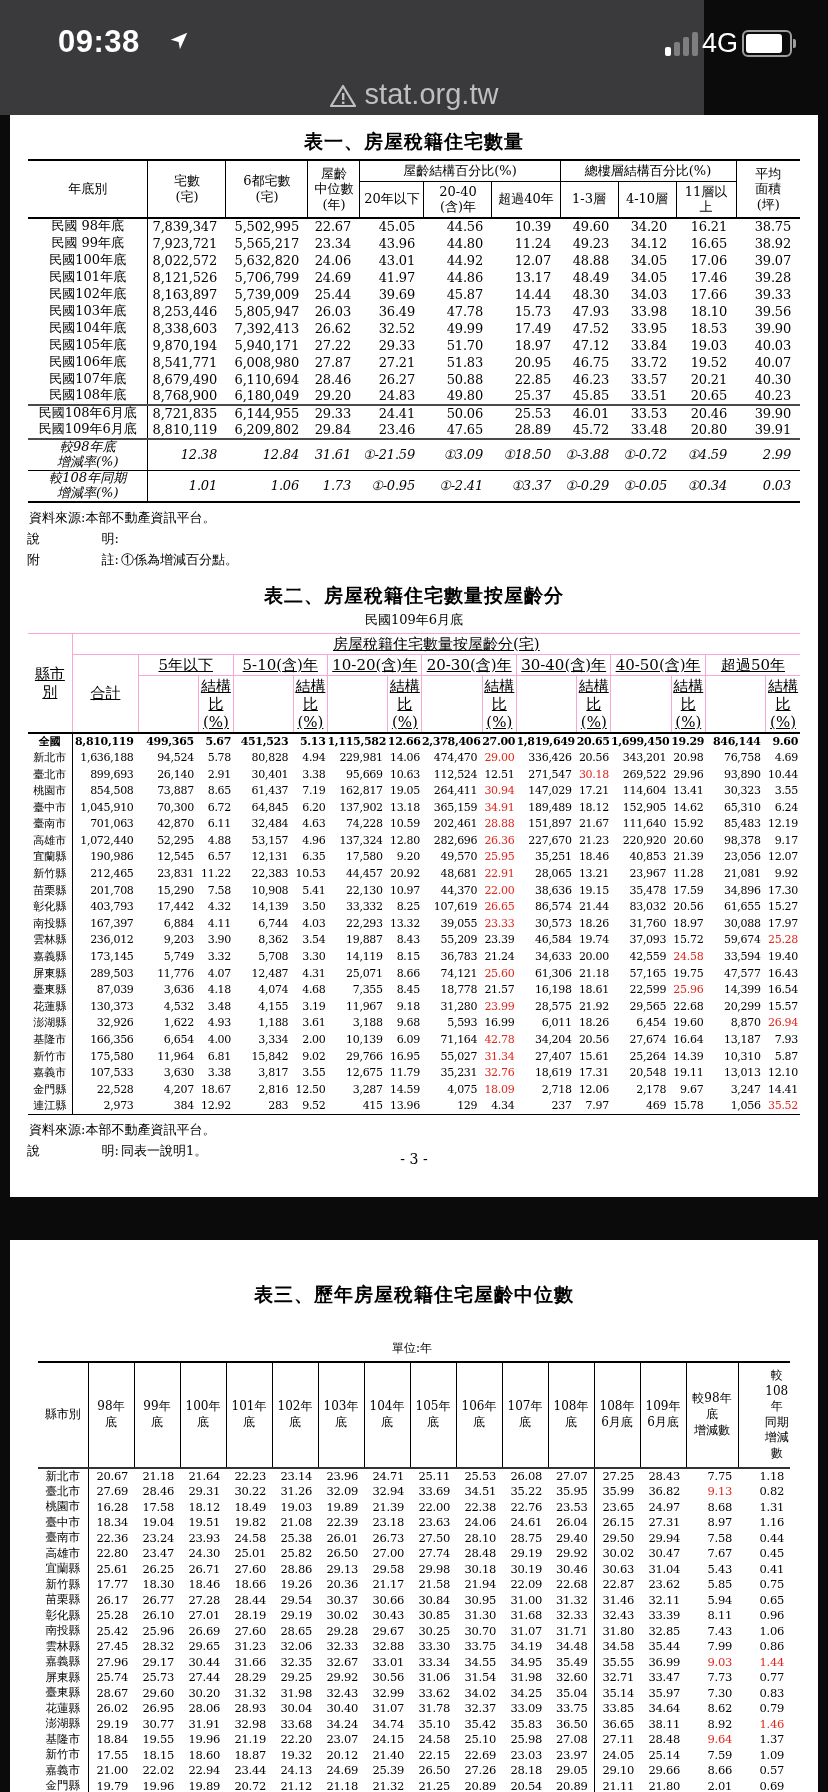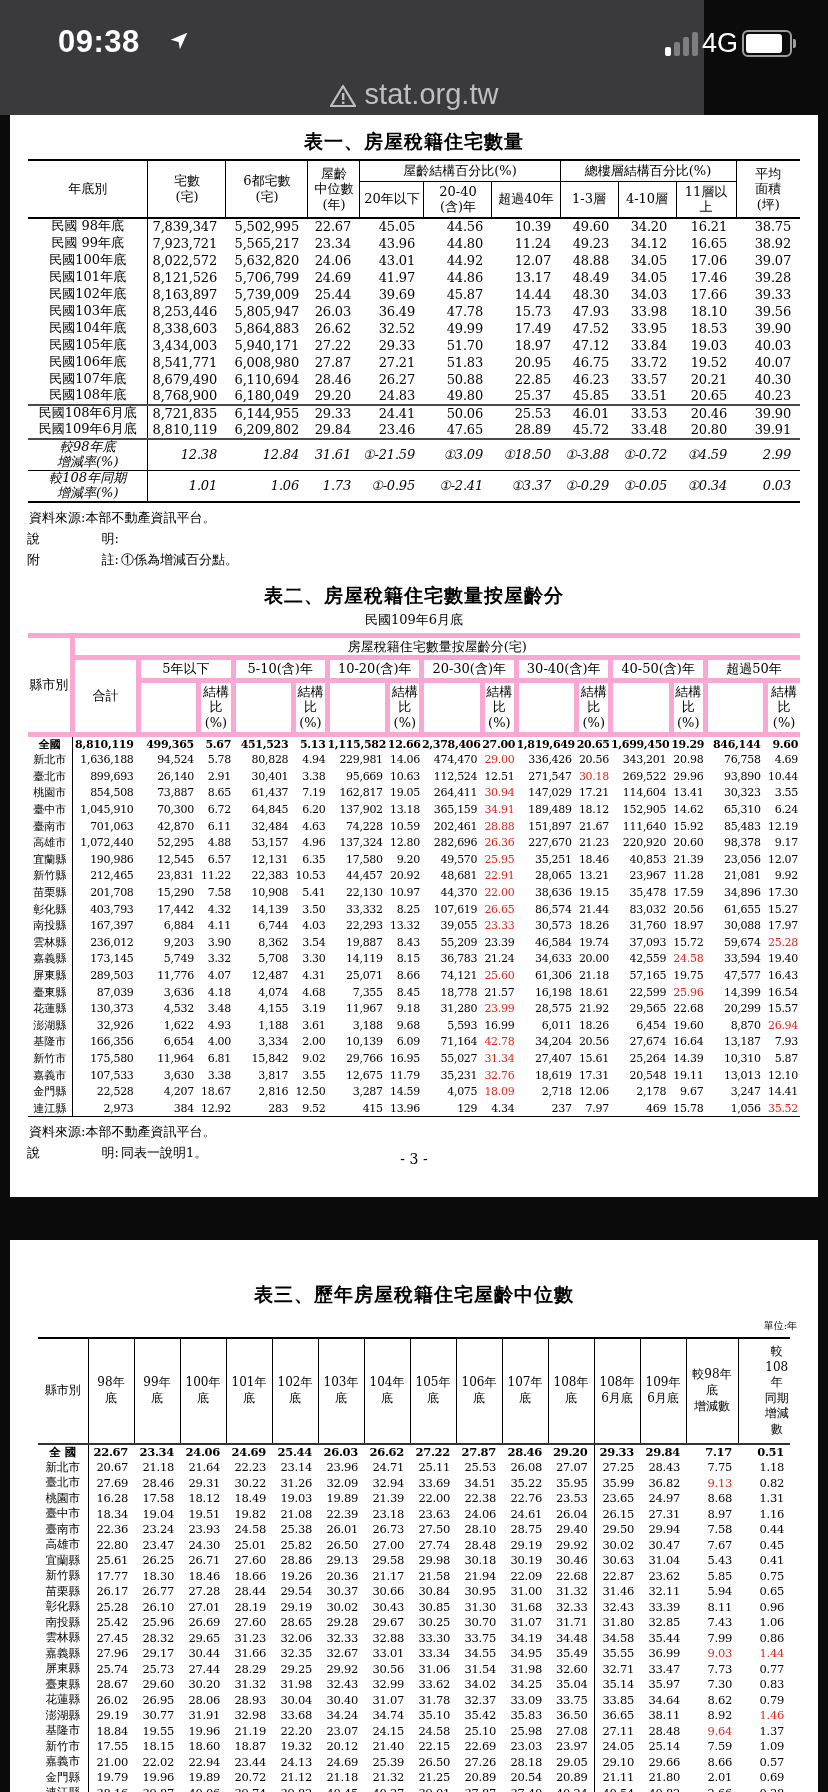--- a/index.html
+++ b/index.html
@@ -28,21 +28,21 @@
   .urlbar svg{vertical-align:-4px;margin-right:9px;}
 
   
   .page{position:absolute;left:10px;width:808px;background:#fff;color:#000;}
   .page1{top:115px;height:1082px;}
   .page2{top:1240px;height:600px;}
   .inner{padding:14px 17px 0 17px;}
 
   .tbl-title{text-align:center;font-weight:bold;font-size:19px;letter-spacing:1px;}
   .tbl-sub{text-align:center;font-size:13px;margin-top:2px;}
-  .unit{ text-align:right;font-size:10px;padding-right:4px;margin-top:11px;}
+  .unit{ text-align:center;font-size:12px;padding-right:4px;margin-top:32px;}
 
   table{border-collapse:collapse;table-layout:fixed;margin:4px auto 0 auto;}
   th,td{font-weight:normal;padding:0;white-space:pre-line;overflow:visible;}
 
   
   #t1{width:772px;border-top:2px solid #000;border-bottom:2px solid #000;font-size:13px;}
   #t1 thead{border-bottom:2px solid #000;}
   #t1 thead th{border:1px solid #000;line-height:1.2;padding:2px 0;font-size:13px;}
   #t1 thead th.no-l{border-left:none;} #t1 thead th.no-r{border-right:none;}
   #t1 thead th.no-t{border-top:none;}
@@ -57,21 +57,21 @@
   
   .src{font-size:13px;margin:6px 2px 0 2px;}
   .noterow{display:flex;font-size:13px;margin-top:3px;}
   .nlab{width:92px;flex:none;display:flex;justify-content:space-between;padding-right:2px;}
   .nbody{flex:1;line-height:1.34;}
   .nbody .cont{padding-left:13px;}
 
   
   #t2{width:772px;border-top:1.5px solid #000;border-bottom:1.5px solid #000;}
   #t2 thead{border-bottom:2px solid #000;}
-  #t2 thead th{border:5px solid #f9a8d4;font-size:13px;line-height:1.2;padding:1px 0;}
+  #t2 thead th{border:1px solid #f9a8d4;font-size:15px;line-height:1.2;padding:1px 0;text-decoration:underline;}
   #t2 thead th.no-l{border-left:none;} #t2 thead th.no-r{border-right:none;}
   #t2 tbody tr{height:16.6px;}
   #t2 tbody th{border-right:1px solid #000;text-align:center;font-size:11px;}
   #t2 td{text-align:right;padding-right:5px;font-size:11px;letter-spacing:-.3px;white-space:nowrap;}
   #t2 td.pct{padding-right:2px;}
   tr.bold th,tr.bold td{font-weight:bold;}
   td.red{color:#e0261b;}
 
   
   #t3{width:752px;border-top:2px solid #000;border-bottom:2px solid #000;}
@@ -239,33 +239,33 @@
               <td>47.78</td>
               <td>15.73</td>
               <td>47.93</td>
               <td>33.98</td>
               <td>18.10</td>
               <td>39.56</td>
             </tr>
             <tr>
               <th>民國104年底</th>
               <td>8,338,603</td>
-              <td>5,864,883</td>
+              <td>7,392,413</td>
               <td>26.62</td>
               <td>32.52</td>
               <td>49.99</td>
               <td>17.49</td>
               <td>47.52</td>
               <td>33.95</td>
               <td>18.53</td>
               <td>39.90</td>
             </tr>
             <tr>
               <th>民國105年底</th>
-              <td>3,434,003</td>
+              <td>9,870,194</td>
               <td>5,940,171</td>
               <td>27.22</td>
               <td>29.33</td>
               <td>51.70</td>
               <td>18.97</td>
               <td>47.12</td>
               <td>33.84</td>
               <td>19.03</td>
               <td>40.03</td>
             </tr>
@@ -928,38 +928,20 @@
 6月底</th>
               <th>較98年
 底
 增減數</th>
               <th class="no-r">較108年
 同期
 增減數</th>
             </tr>
           </thead>
           <tbody>
-            <tr class="bold">
-              <th>全  國</th>
-              <td>22.67</td>
-              <td>23.34</td>
-              <td>24.06</td>
-              <td>24.69</td>
-              <td>25.44</td>
-              <td>26.03</td>
-              <td>26.62</td>
-              <td>27.22</td>
-              <td>27.87</td>
-              <td>28.46</td>
-              <td class="sepr">29.20</td>
-              <td>29.33</td>
-              <td>29.84</td>
-              <td>7.17</td>
-              <td>0.51</td>
-            </tr>
             <tr>
               <th>新北市</th>
               <td>20.67</td>
               <td>21.18</td>
               <td>21.64</td>
               <td>22.23</td>
               <td>23.14</td>
               <td>23.96</td>
               <td>24.71</td>
               <td>25.11</td>

